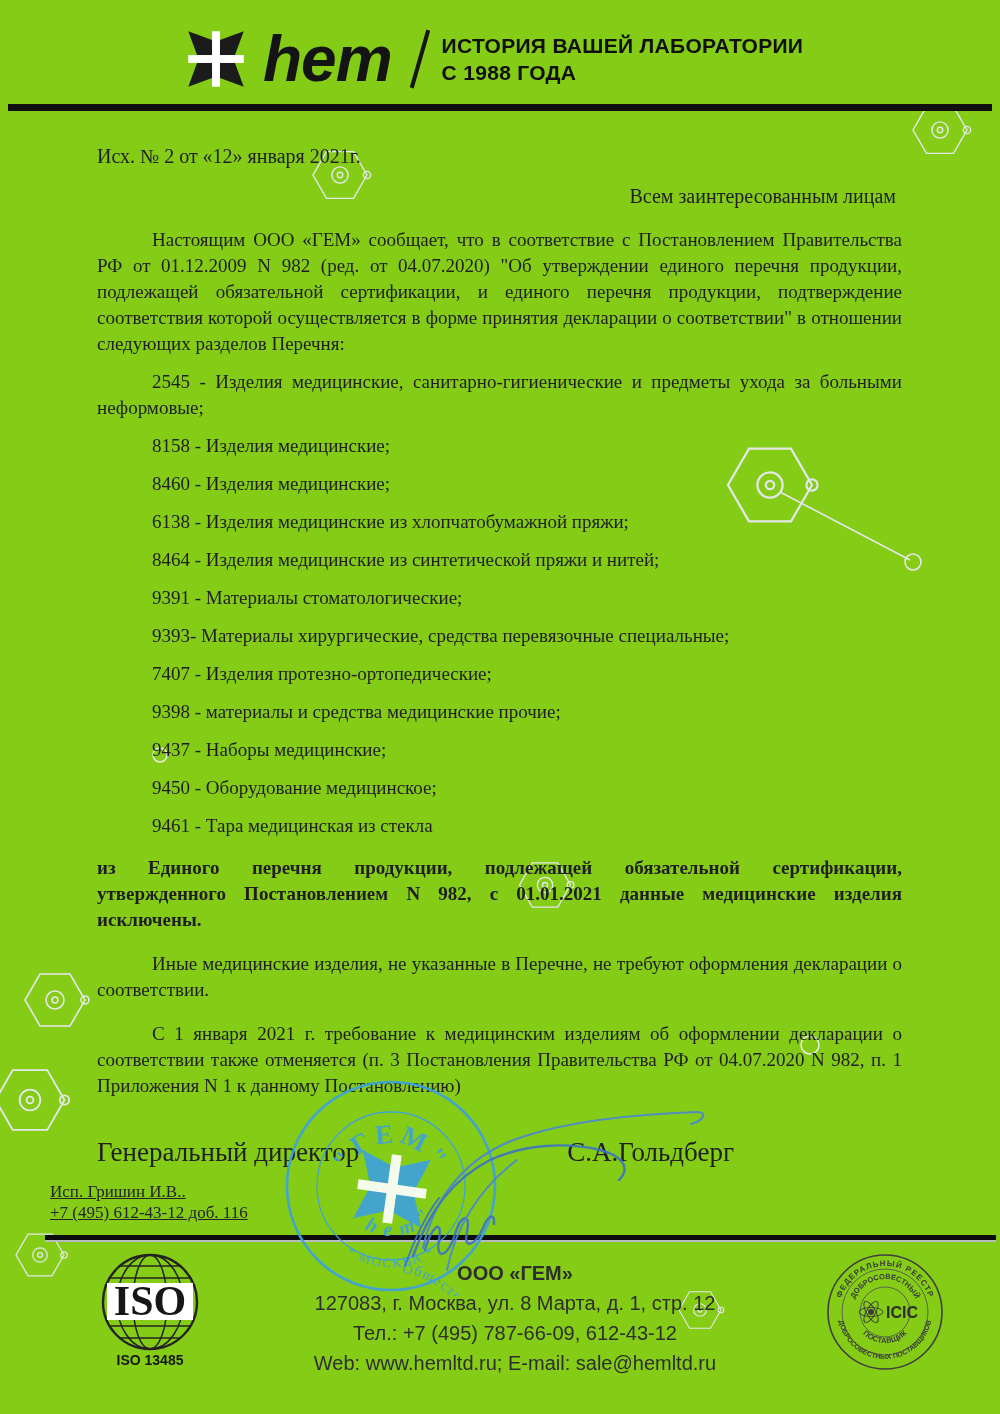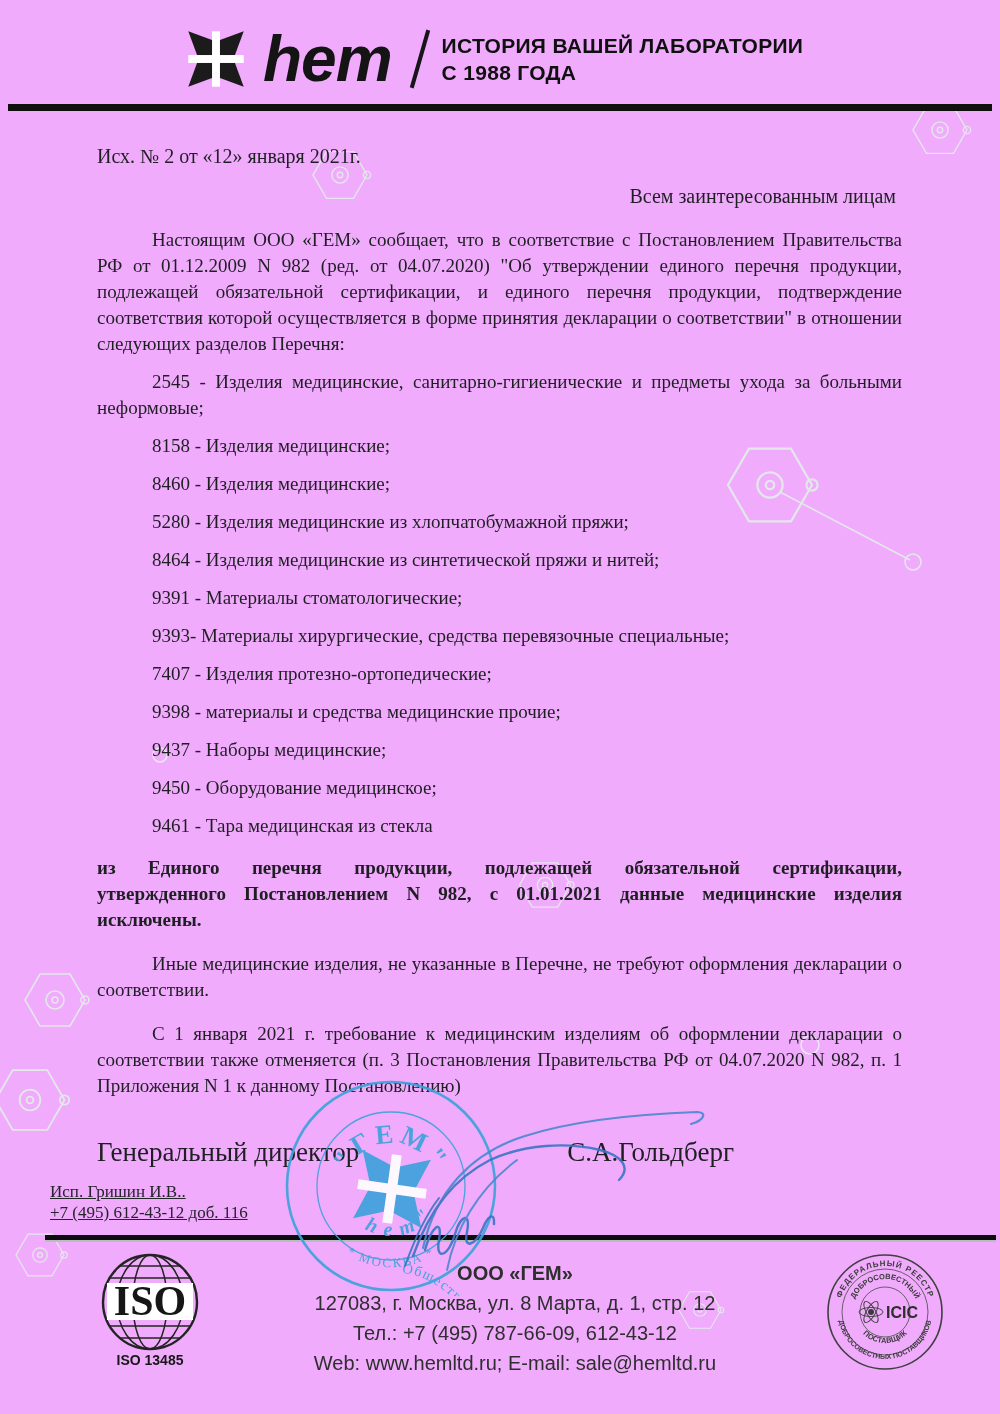--- a/index.html
+++ b/index.html
@@ -1,17 +1,17 @@
 <!DOCTYPE html>
 <html><head>
 <meta charset="utf-8">
 <style>
   html,body{margin:0;padding:0;background:#e9e9e9;}
   .page{
-    position:relative;width:1000px;height:1414px;margin:0 auto;background:#f0abfc;
+    position:relative;width:1000px;height:1414px;margin:0 auto;background:#84cc16;
     font-family:"Liberation Serif","DejaVu Serif",serif;color:#1f1f23;overflow:hidden;
   }
   .wm{position:absolute;inset:0;z-index:0;pointer-events:none;}
   .content{position:relative;z-index:1;}
 
   
   .hdr{display:flex;align-items:center;padding:26px 0 0 183px;}
   .hdr-logo{width:66px;height:66px;flex:0 0 auto;}
   .hdr-brand{font-family:"Liberation Sans","DejaVu Sans",sans-serif;font-style:italic;font-weight:800;
     font-size:64px;line-height:1;color:#141414;margin-left:14px;letter-spacing:-1px;}
@@ -99,21 +99,21 @@
     <div class="main">
       <div class="refline">Исх. № 2 от «12» января 2021г.</div>
       <div class="addressee">Всем заинтересованным лицам</div>
 
       <div class="para">Настоящим ООО «ГЕМ» сообщает, что в соответствие с Постановлением Правительства РФ от 01.12.2009 N 982 (ред. от 04.07.2020) "Об утверждении единого перечня продукции, подлежащей обязательной сертификации, и единого перечня продукции, подтверждение соответствия которой осуществляется в форме принятия декларации о соответствии" в отношении следующих разделов Перечня:</div>
 
       <div class="items">
         <div class="item">2545 - Изделия медицинские, санитарно-гигиенические и предметы ухода за больными неформовые;</div>
         <div class="item">8158 - Изделия медицинские;</div>
         <div class="item">8460 - Изделия медицинские;</div>
-        <div class="item">5280 - Изделия медицинские из хлопчатобумажной пряжи;</div>
+        <div class="item">6138 - Изделия медицинские из хлопчатобумажной пряжи;</div>
         <div class="item">8464 - Изделия медицинские из синтетической пряжи и нитей;</div>
         <div class="item">9391 - Материалы стоматологические;</div>
         <div class="item">9393- Материалы хирургические, средства перевязочные специальные;</div>
         <div class="item">7407 - Изделия протезно-ортопедические;</div>
         <div class="item">9398 - материалы и средства медицинские прочие;</div>
         <div class="item">9437 - Наборы медицинские;</div>
         <div class="item">9450 - Оборудование медицинское;</div>
         <div class="item">9461 - Тара медицинская из стекла</div>
       </div>
 

